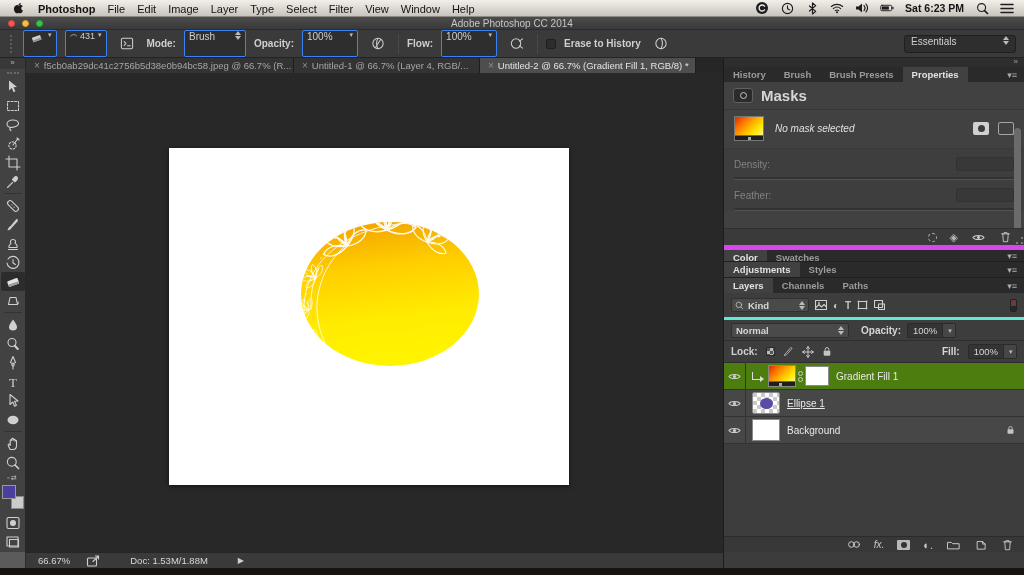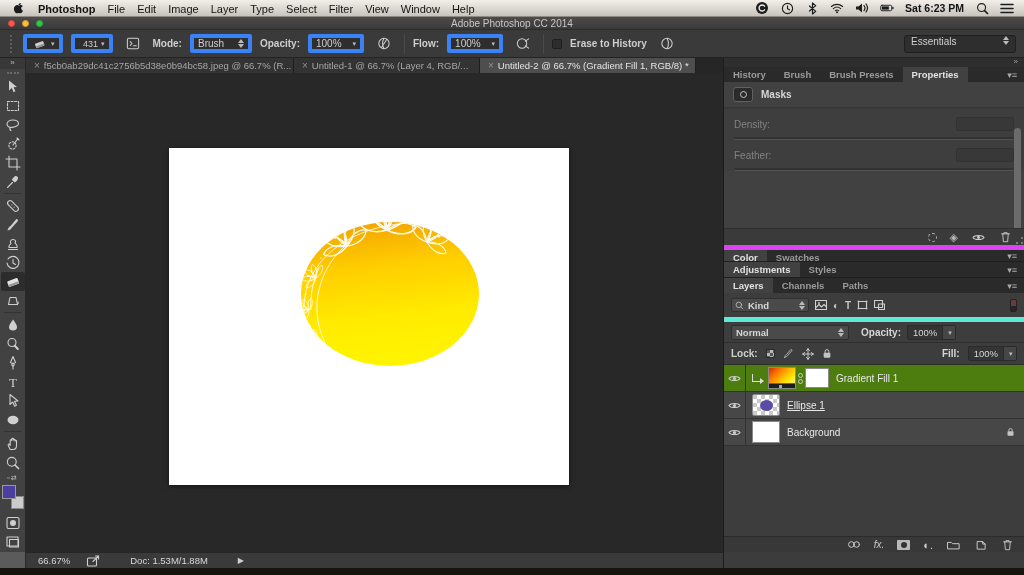--- a/index.html
+++ b/index.html
@@ -18,21 +18,21 @@
 
 .titlebar{position:absolute;left:0;top:17px;width:1024px;height:13px;background:linear-gradient(#4c4c4c,#393939);border-bottom:1px solid #2c2c2c;display:flex;align-items:center;justify-content:center;font-size:10px;color:#c6c6c6}
 .tl{position:absolute;top:3px;width:7px;height:7px;border-radius:50%}
 .tl.r{left:8px;background:#fc5552;border:1px solid #d94743}
 .tl.y{left:22px;background:#fdbd3e;border:1px solid #d8a133}
 .tl.g{left:36px;background:#34c648;border:1px solid #2aa73c}
 
 
 .optbar{position:absolute;left:0;top:30px;width:1024px;height:28px;background:#3a3a3a;border-bottom:1px solid #232323;display:flex;align-items:center;gap:8px;padding:0 8px 0 10px;font-size:10px;color:#cfcfcf}
 .grip{width:3px;height:18px;border-left:2px dotted #5d5d5d;margin-right:2px}
-.obox{display:inline-flex;align-items:center;background:#2e2e2e;border:4px solid #3b82f6;border-radius:2px;height:19px;padding:0 4px;gap:3px}
+.obox{display:inline-flex;background:#2e2e2e;border:1px solid #3b82f6;border-radius:2px;height:27px;padding:0 4px;gap:3px}
 .stepper{display:inline-flex;flex-direction:column;gap:1px;margin-left:4px}
 .stepper b{width:0;height:0;border-left:3px solid transparent;border-right:3px solid transparent}
 .stepper .up{border-bottom:4px solid #bbb}
 .stepper .dn{border-top:4px solid #bbb}
 .ddarrow{color:#bbb;font-size:7px}
 .sep{width:1px;height:20px;background:#2a2a2a;border-right:1px solid #4a4a4a}
 .chk{width:10px;height:10px;border:1px solid #1f1f1f;background:#2d2d2d;border-radius:2px}
 .wsdd{margin-left:auto;display:inline-flex;align-items:flex-start;background:#2e2e2e;border:1px solid #1f1f1f;border-radius:3px;height:18px;width:112px;padding:0 6px;justify-content:space-between}
 
 
@@ -67,21 +67,21 @@
 .dock{position:absolute;left:723px;top:58px;width:301px;height:510px;background:#3c3c3c;border-left:1px solid #1c1c1c;font-size:10px;color:#d6d6d6}
 .dockhdr{height:9px;background:#2e2e2e;color:#9e9e9e;font-size:8px;line-height:8px;text-align:right;padding-right:6px}
 .ptabs{height:15px;background:#2a2a2a;display:flex;align-items:stretch}
 .ptab{padding:0 9px;line-height:15px;font-weight:bold;font-size:9.5px;color:#9b9b9b;white-space:nowrap}
 .ptab.act{background:#414141;color:#e2e2e2}
 .pmenu{margin-left:auto;display:flex;align-items:center;padding-right:7px;color:#ababab;font-size:9px}
 .props{height:163px;background:#414141;position:relative}
 .mhead{display:flex;align-items:center;gap:8px;padding:5px 9px;border-bottom:1px solid #363636}
 .micon{width:20px;height:15px;background:#2b2b2b;border:1px solid #606060;border-radius:3px;display:flex;align-items:center;justify-content:center}
 .micon i{display:block;width:7px;height:7px;border:1.5px solid #c4c4c4;border-radius:50%}
-.mhead b{font-size:10px}
+.mhead b{font-size:15px}
 .maskrow{display:flex;align-items:center;gap:11px;padding:6px 10px 7px}
 .gthumb{width:30px;height:25px;border:1px solid #777;position:relative;background:linear-gradient(135deg,#d32f00 0%,#ff7a00 28%,#ffb300 48%,#ffe600 68%,#fff9c8 100%)}
 .gthumb em{position:absolute;left:0;right:0;bottom:0;height:5px;background:#1e1e1e;border-top:1px solid #666}
 .gthumb em i{position:absolute;left:45%;top:1px;width:3px;height:3px;background:#aaa}
 .nomask{font-style:italic;font-size:10px;color:#e0e0e0}
 .mrt{margin-left:auto;display:flex;gap:9px;align-items:center}
 .mbtn1{width:16px;height:13px;background:#d0d0d0;border-radius:2px;display:flex;align-items:center;justify-content:center}
 .mbtn1 i{width:7px;height:7px;background:#3b3b3b;border-radius:50%}
 .mbtn2{width:16px;height:13px;border:1px solid #a5a5a5;border-radius:2px;position:relative}
 .mbtn2:after{content:"+";position:absolute;right:-4px;bottom:-5px;font-size:8px;color:#c9c9c9}
@@ -90,21 +90,21 @@
 .drow .lbl{font-size:10px;color:#a9a9a9}
 .dbox{margin-left:auto;width:58px;height:14px;background:#343434;border:1px solid #2a2a2a;border-radius:2px}
 .dslider{height:3px;margin:5px 0 7px;background:#2a2a2a;border-bottom:1px solid #5f5f5f;border-radius:2px}
 .pfoot{position:absolute;left:0;right:0;bottom:0;height:17px;background:#3a3a3a;border-top:1px solid #2f2f2f;display:flex;align-items:center;justify-content:flex-end;gap:13px;padding-right:12px;color:#b5b5b5}
 .dashcirc{width:9px;height:9px;border:1px dashed #b0b0b0;border-radius:50%}
 .scrollb{position:absolute;right:3px;top:46px;width:7px;height:110px;background:#6b6b6b;border-radius:4px}
 .corner{position:absolute;right:1px;bottom:1px;width:7px;height:7px;border-right:2px dotted #7a7a7a;border-bottom:2px dotted #7a7a7a}
 
 
 .lyr{height:259px;background:#3d3d3d;position:relative}
-.frow{height:18px;display:flex;align-items:center;gap:6px;padding:12px 7px;border-bottom:5px solid #5eead4}
+.frow{height:18px;display:flex;align-items:center;gap:6px;padding:12px 7px;border-bottom:3px solid #5eead4}
 .kind{display:inline-flex;align-items:center;gap:4px;width:78px;height:14px;background:#4a4a4a;border:1px solid #303030;border-radius:2px;padding:0 3px;font-size:9.5px;font-weight:bold}
 .fico{color:#c3c3c3;font-size:10px;display:inline-flex;align-items:center}
 .ftoggle{margin-left:auto;width:7px;height:13px;border-radius:2px;background:linear-gradient(#6b3a3a 50%,#262626 50%);border:1px solid #222}
 .brow{height:21px;display:flex;align-items:center;gap:6px;padding:0 7px;border-bottom:1px solid #2e2e2e}
 .bdd{display:inline-flex;align-items:center;justify-content:space-between;width:118px;height:15px;background:#4a4a4a;border:1px solid #2e2e2e;border-radius:2px;padding:0 4px;font-size:9.5px;font-weight:bold}
 .vbox{display:inline-flex;align-items:center;height:15px;background:#343434;border:1px solid #2a2a2a;border-radius:2px;font-size:9.5px}
 .vbox span{padding:0 5px}
 .vbox .arr{border-left:1px solid #2a2a2a;background:#464646;width:13px;text-align:center;color:#bbb;font-size:7px;line-height:13px}
 .lockrow{height:22px;display:flex;align-items:center;gap:8px;padding:0 7px;border-bottom:1px solid #2e2e2e}
 .lockrow .lab{font-size:10px;font-weight:bold;color:#cfcfcf}
@@ -526,20 +526,34 @@
       <span class="pmenu">▾≡</span>
     </div>
 
     <div class="props">
       <div class="mhead">
         <span class="micon">
             <i></i>
           </span>
         <b>Masks</b>
       </div>
+      <div class="maskrow">
+        <span class="gthumb">
+            <em>
+              <i></i>
+            </em>
+          </span>
+        <span class="nomask">No mask selected</span>
+        <span class="mrt">
+          <span class="mbtn1">
+              <i></i>
+            </span>
+          <span class="mbtn2"></span>
+        </span>
+      </div>
       <div class="dsec">
         <div class="drow">
           <span class="lbl">Density:</span>
           <span class="dbox"></span>
         </div>
         <div class="dslider"></div>
         <div class="drow">
           <span class="lbl">Feather:</span>
           <span class="dbox"></span>
         </div>

